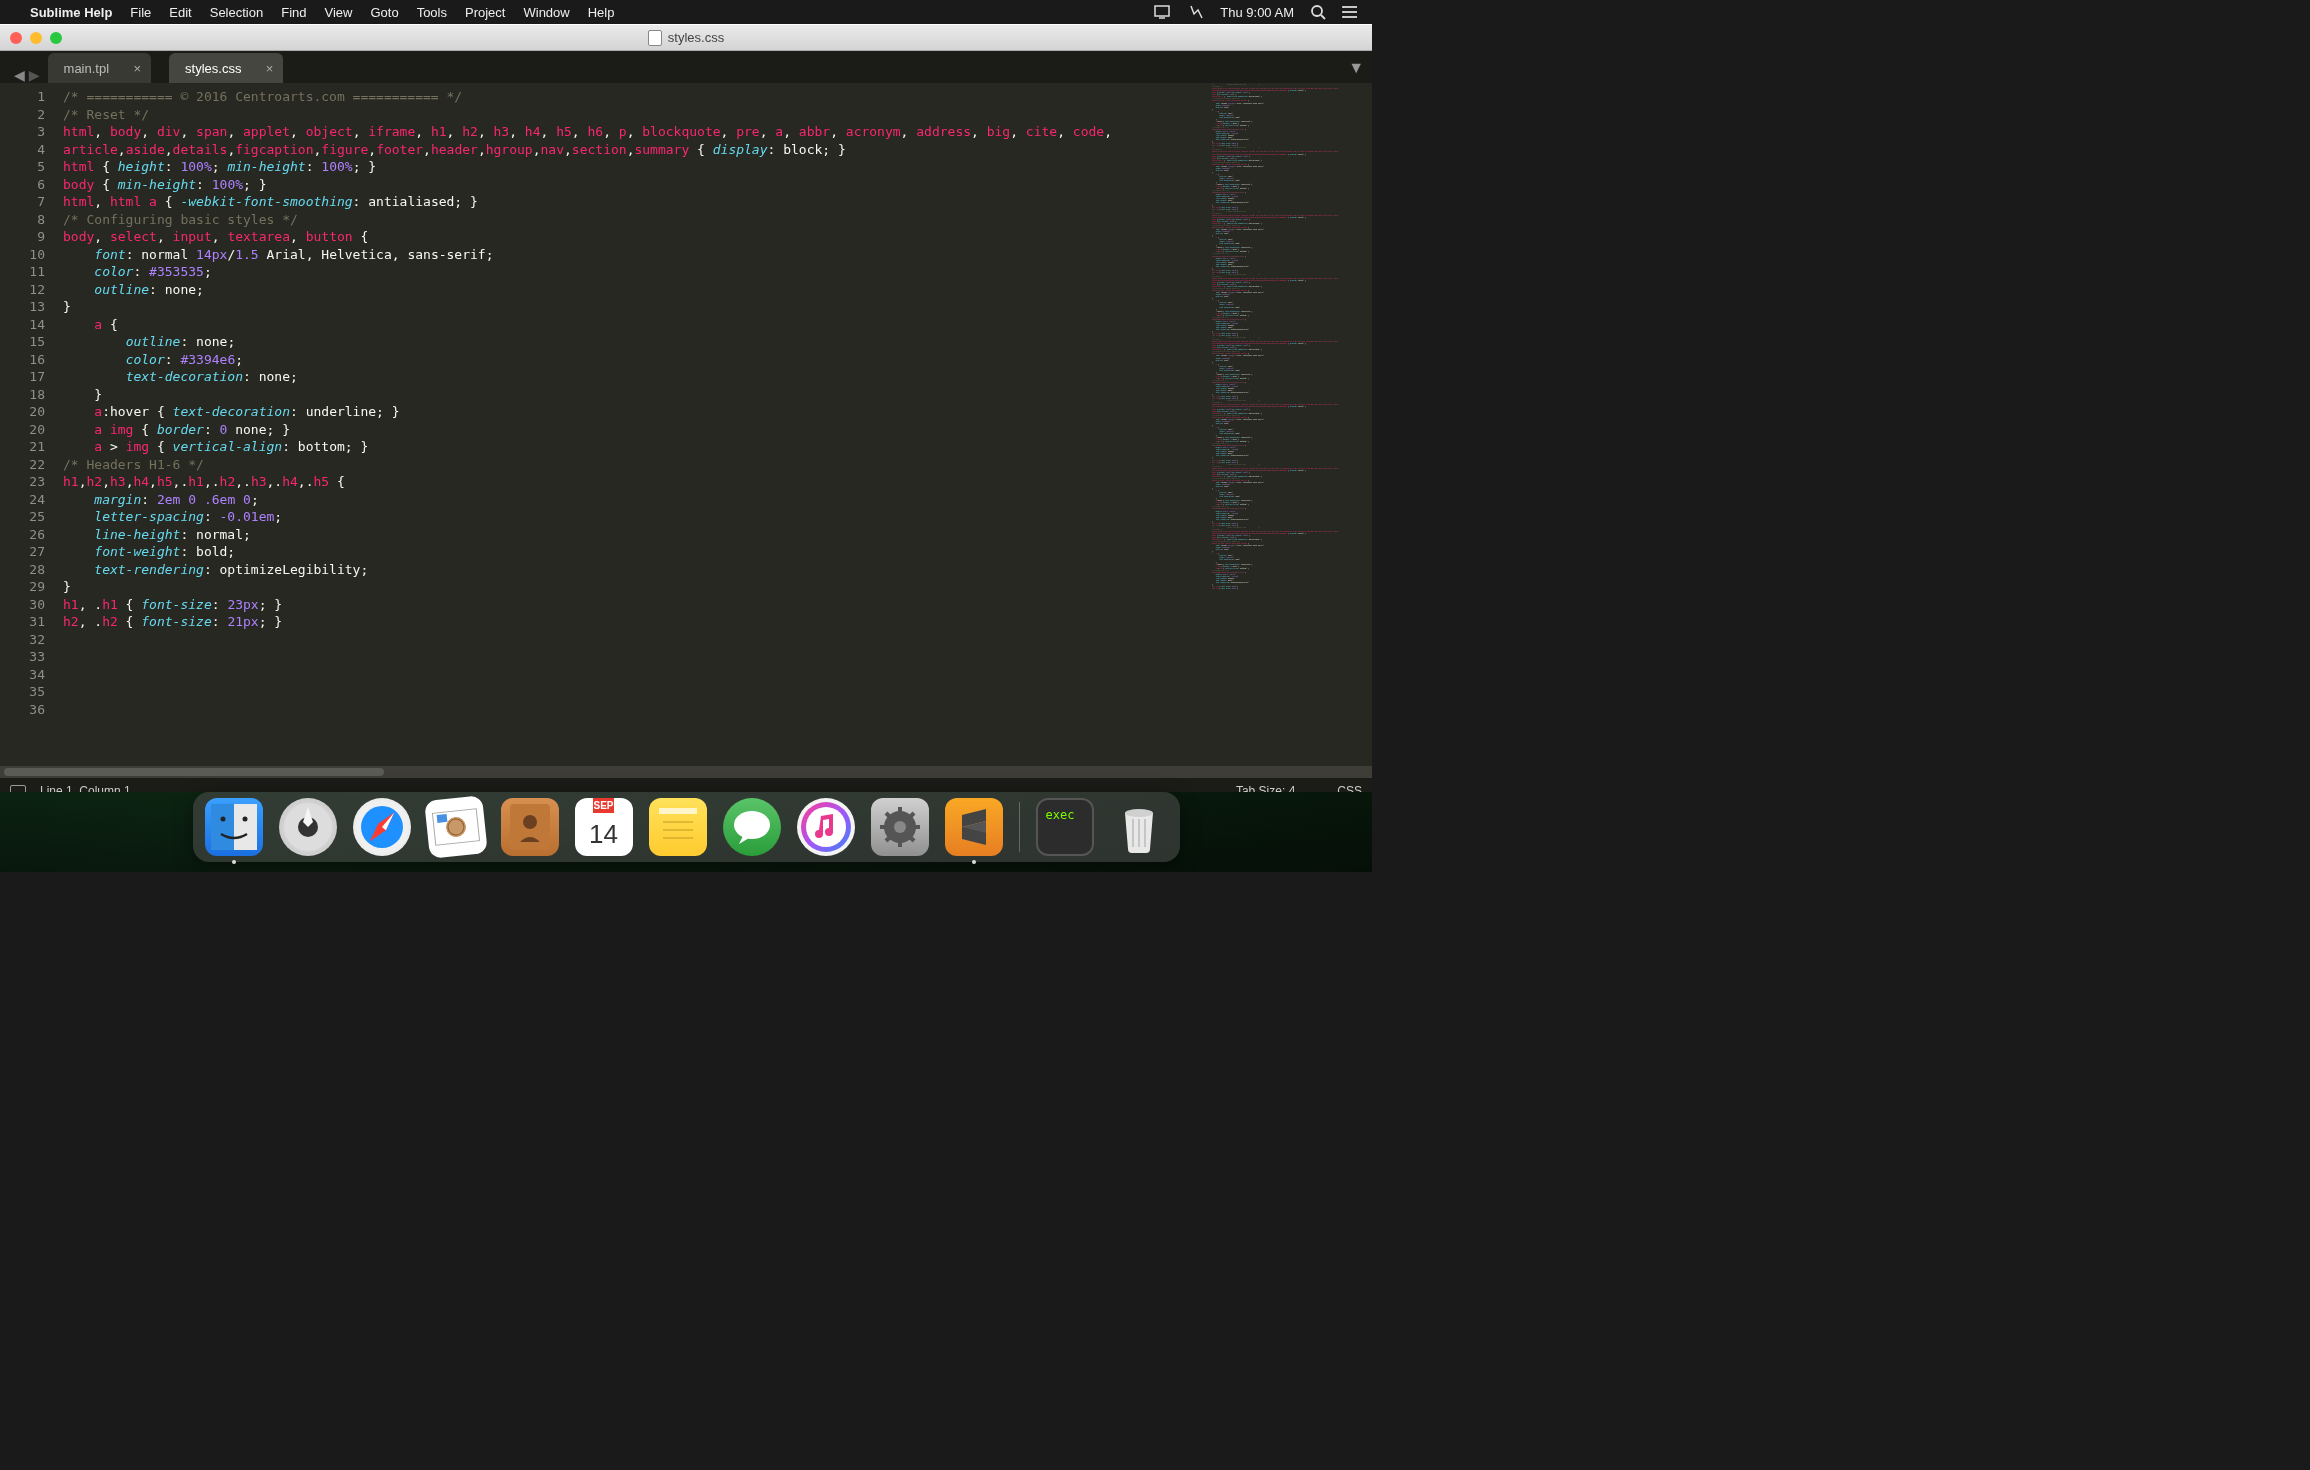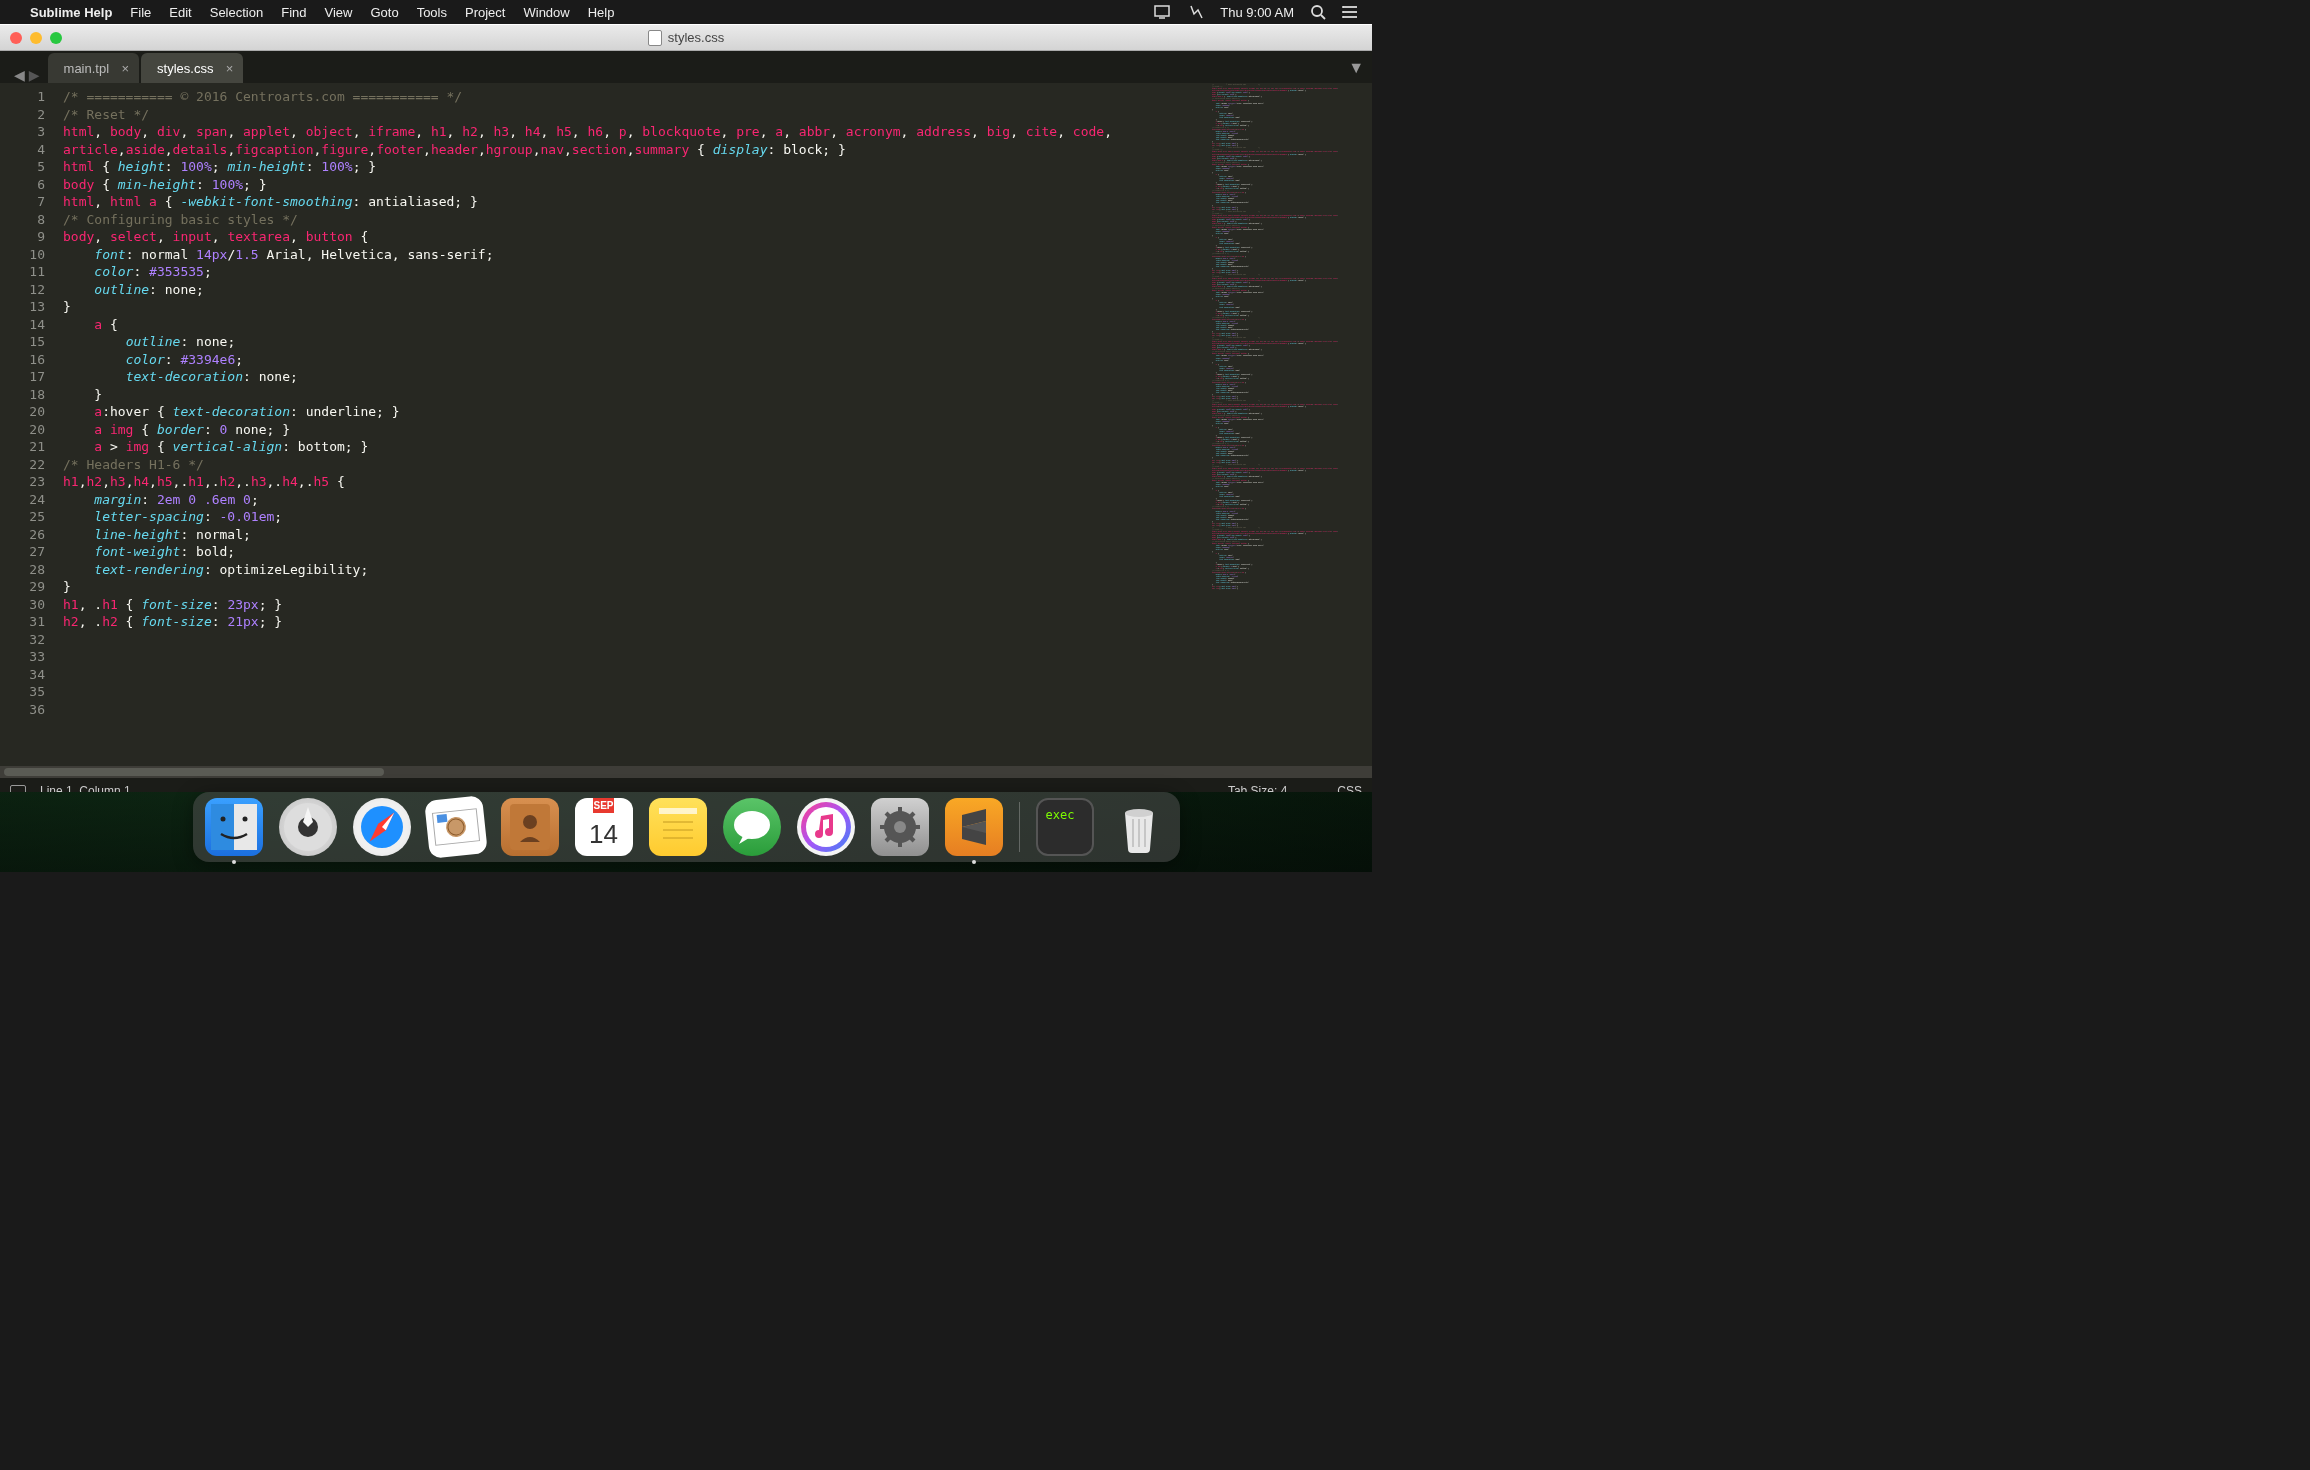--- a/index.html
+++ b/index.html
@@ -64,24 +64,24 @@
     padding-left: 6px;
     position: relative;
   }
   .nav-arrows {
     display: flex; align-items: center;
     color: #888; font-size: 14px;
     gap: 4px; padding: 0 8px;
   }
   .tab {
     height: 30px; display: flex; align-items: center;
-    padding: 0 30px 0 16px; font-size: 13px;
+    padding: 0 42px 0 16px; font-size: 13px;
     color: #ccc; position: relative;
     border-top-left-radius: 6px; border-top-right-radius: 6px;
-    margin-right: 2px;
+    margin-right: 18px;
     cursor: default;
   }
   .tab.inactive { background: #383933; color: #bbb; }
   .tab.active { background: #45463f; color: #fff; }
   .tab .close { position: absolute; right: 10px; color: #aaa; font-size: 13px; }
   .tabbar .dropdown {
     position: absolute; right: 8px; top: 8px; color: #999;
   }
 
   
@@ -332,21 +332,21 @@
 
 <div class="hscroll">
   <div class="thumb"></div>
 </div>
 
 <div class="statusbar">
   <span class="sb-icon"></span>
   <span>Line 1, Column 1</span>
   <span class="spacer"></span>
   <span>Tab Size: 4</span>
-  <span style="margin-left:36px">CSS</span>
+  <span style="margin-left:28px">CSS</span>
 </div>
 
 <div class="dock-area">
   <div class="dock">
     <div class="dock-icon i-finder">
       <svg width="46" height="46" viewBox="0 0 46 46">
           <path d="M23 0 v46" stroke="#fff" stroke-width="0"></path>
           <rect x="0" y="0" width="23" height="46" fill="#2e8be0"></rect>
           <rect x="23" y="0" width="23" height="46" fill="#e8e8e8"></rect>
           <circle cx="12" cy="15" r="2.5" fill="#222"></circle>

